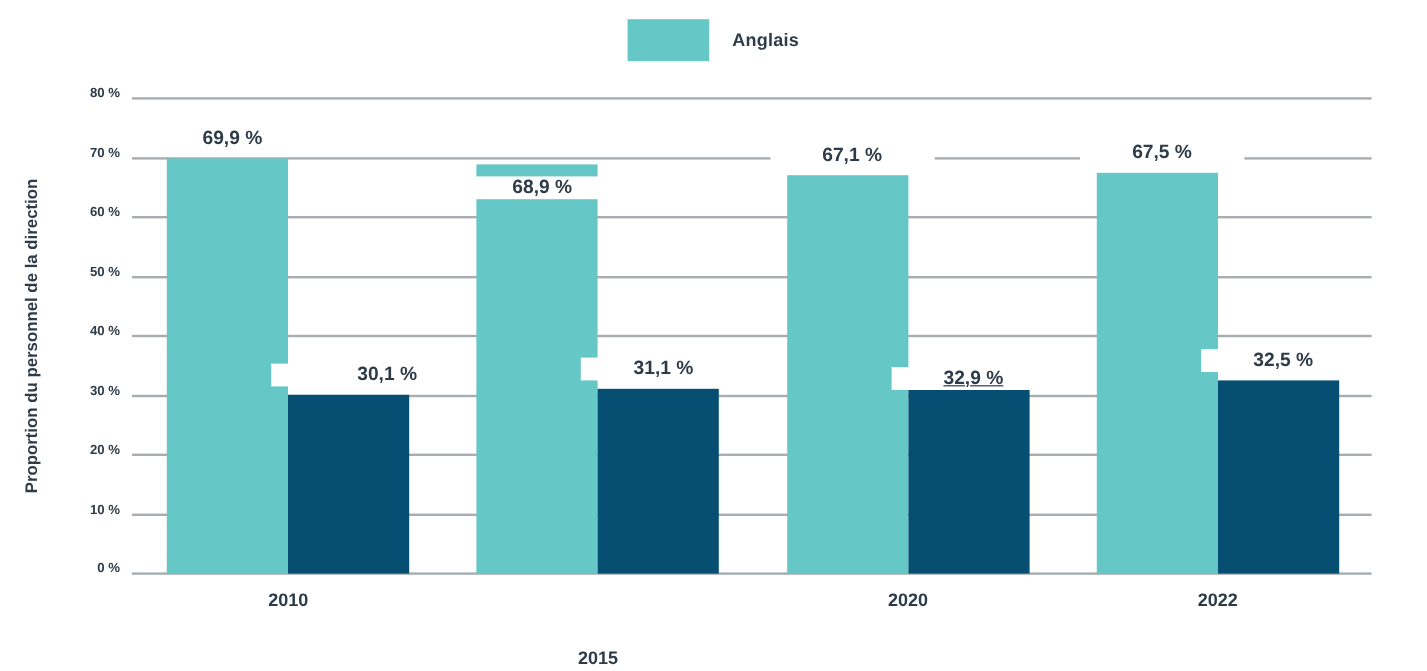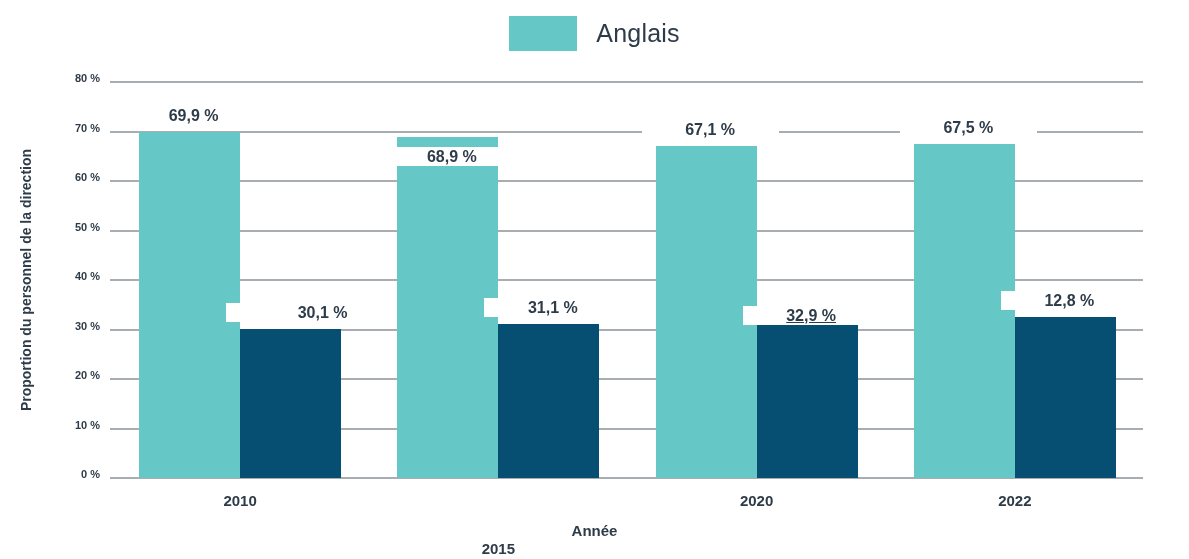--- a/index.html
+++ b/index.html
@@ -34,22 +34,22 @@
     display: flex;
     align-items: center;
     gap: 19px;
   }
   .legend-swatch {
     width: 68px;
     height: 35px;
     display: block;
   }
   .legend-label {
-    font-size: 25px;
-    font-weight: normal;
+    font-size: 15px;
+    font-weight: bold;
     color: #2e3b48;
     letter-spacing: 0.2px;
     white-space: nowrap;
   }
 
   
   .y-axis-title {
     position: absolute;
     left: 14px;
     top: 82px;
@@ -203,24 +203,23 @@
       <div class="bar-value" style="left: 531.625px; width: 129px; top: 37.855px;">67,1 %</div>
       <div class="bar bar-anglais" style="left: 803.875px; width: 101px; height: 334.125px;"></div>
       <div class="bar-value" style="left: 789.875px; width: 129px; top: 35.875px;">67,5 %</div>
       <div class="bar bar-francais" style="left: 130.125px; width: 101px; height: 148.995px;"></div>
       <div class="bar-value" style="left: 116.125px; width: 129px; top: 221.005px; padding-left: 32px;">30,1 %</div>
       <div class="bar bar-francais" style="left: 388.375px; width: 101px; height: 153.945px;"></div>
       <div class="bar-value" style="left: 374.375px; width: 129px; top: 216.055px;">31,1 %</div>
       <div class="bar bar-francais" style="left: 646.625px; width: 101px; height: 162.855px;"></div>
       <div class="bar-value" style="left: 632.625px; width: 129px; top: 224px; text-decoration: underline;">32,9 %</div>
       <div class="bar bar-francais" style="left: 904.875px; width: 101px; height: 160.875px;"></div>
-      <div class="bar-value" style="left: 890.875px; width: 129px; top: 209.125px;">12,8 %</div>
+      <div class="bar-value" style="left: 890.875px; width: 129px; top: 209.125px;">32,5 %</div>
     </div>
 
   <div id="x-ticks">
       <div class="x-tick-label" style="left: 109.125px; width: 262px;">2010</div>
       <div class="x-tick-label" style="left: 367.375px; width: 262px; margin-top: 48px;">2015</div>
       <div class="x-tick-label" style="left: 625.625px; width: 262px;">2020</div>
       <div class="x-tick-label" style="left: 883.875px; width: 262px;">2022</div>
     </div>
-  <div class="x-axis-title">Année</div>
 
 </div>
 
 </body></html>

